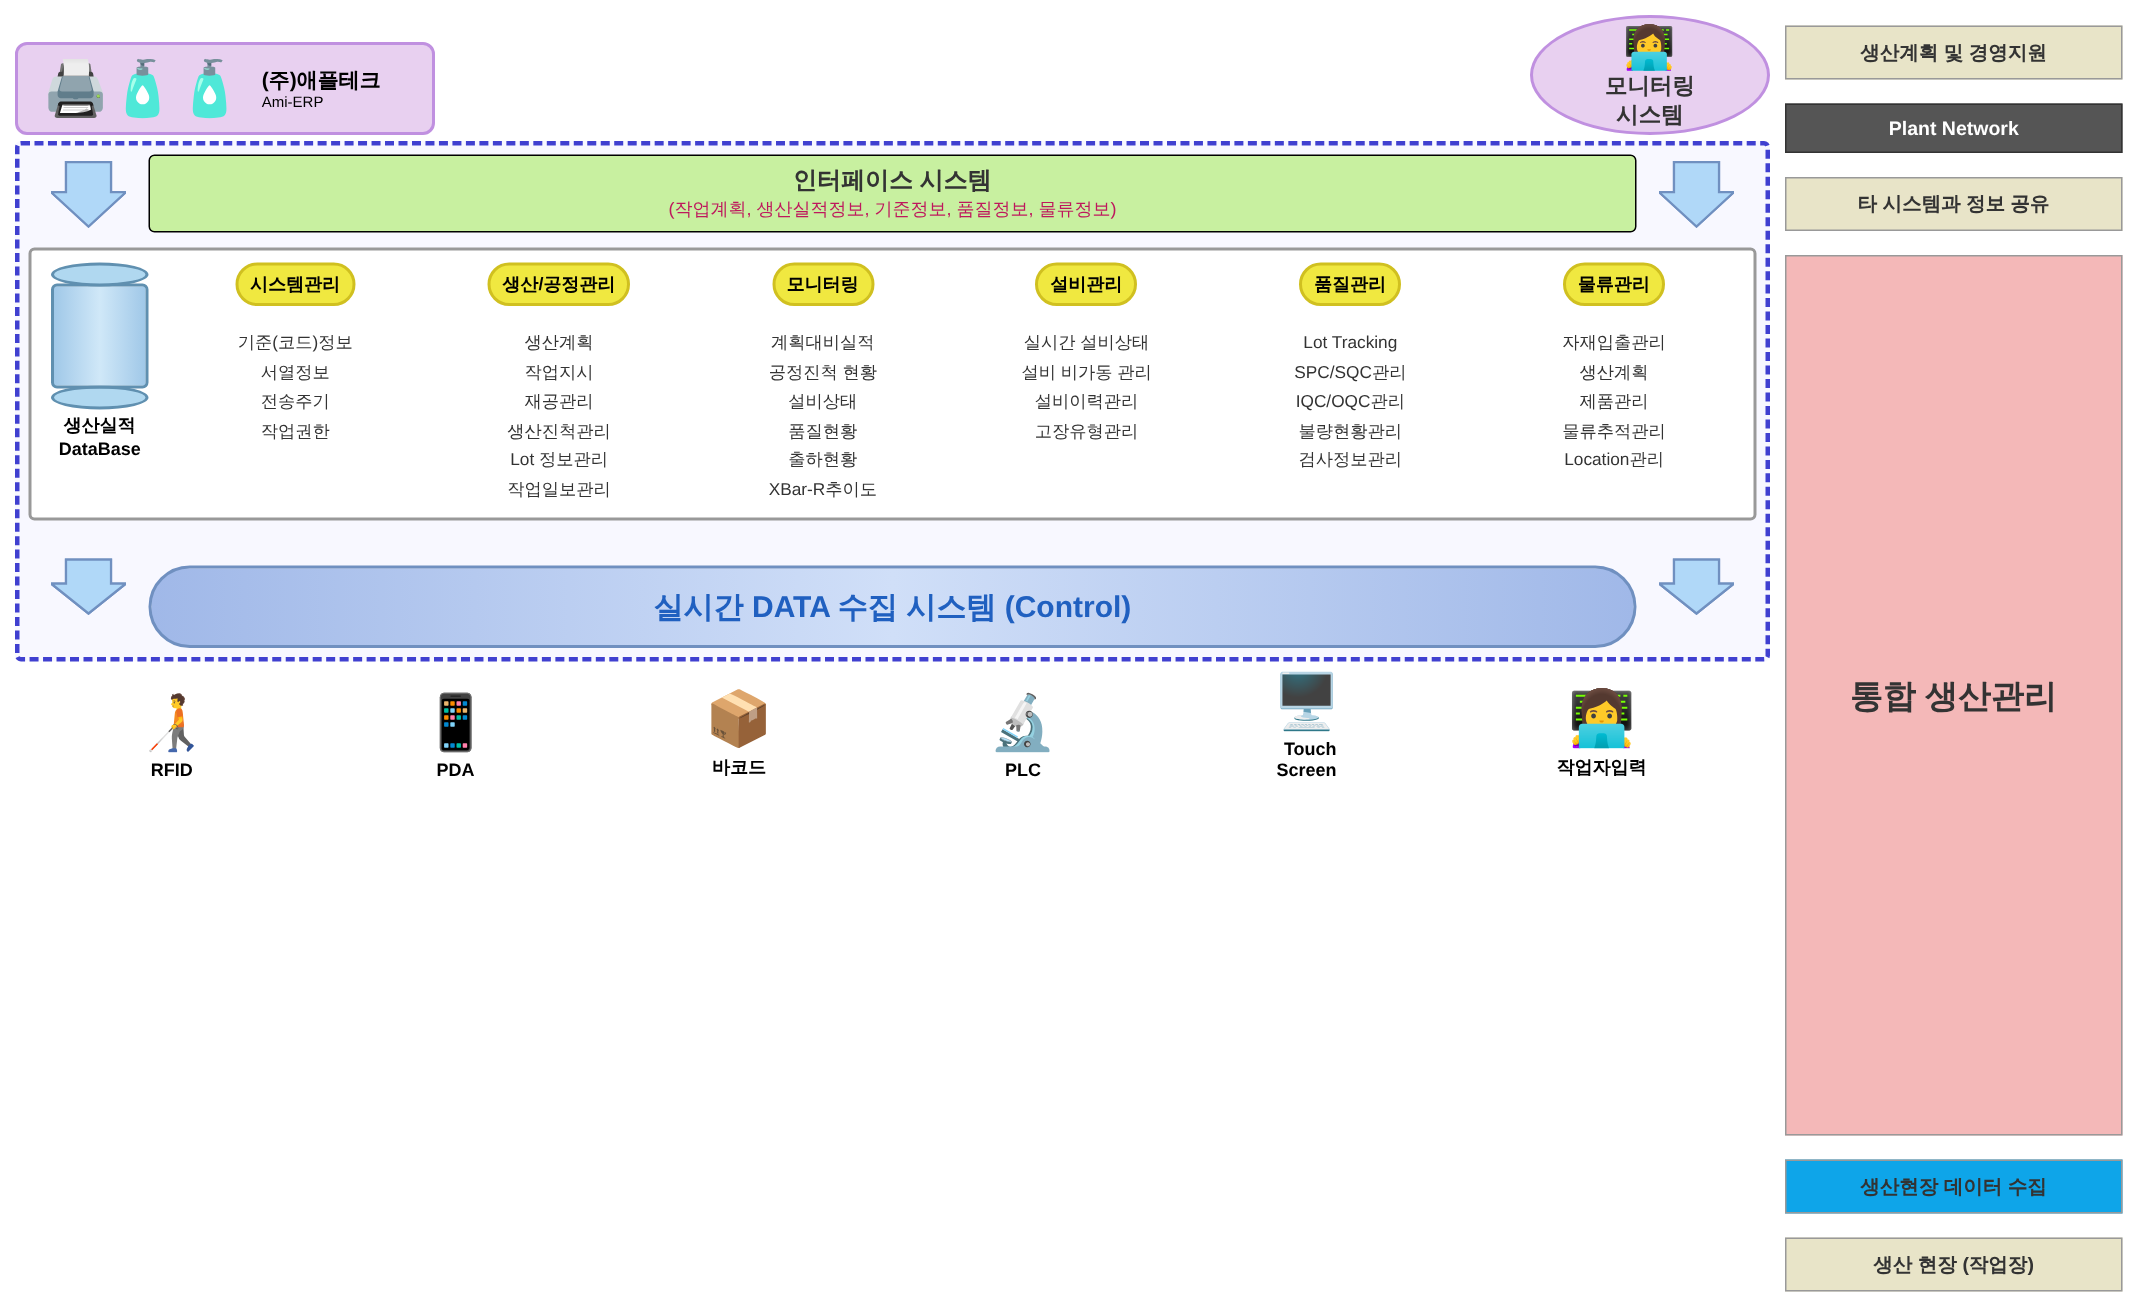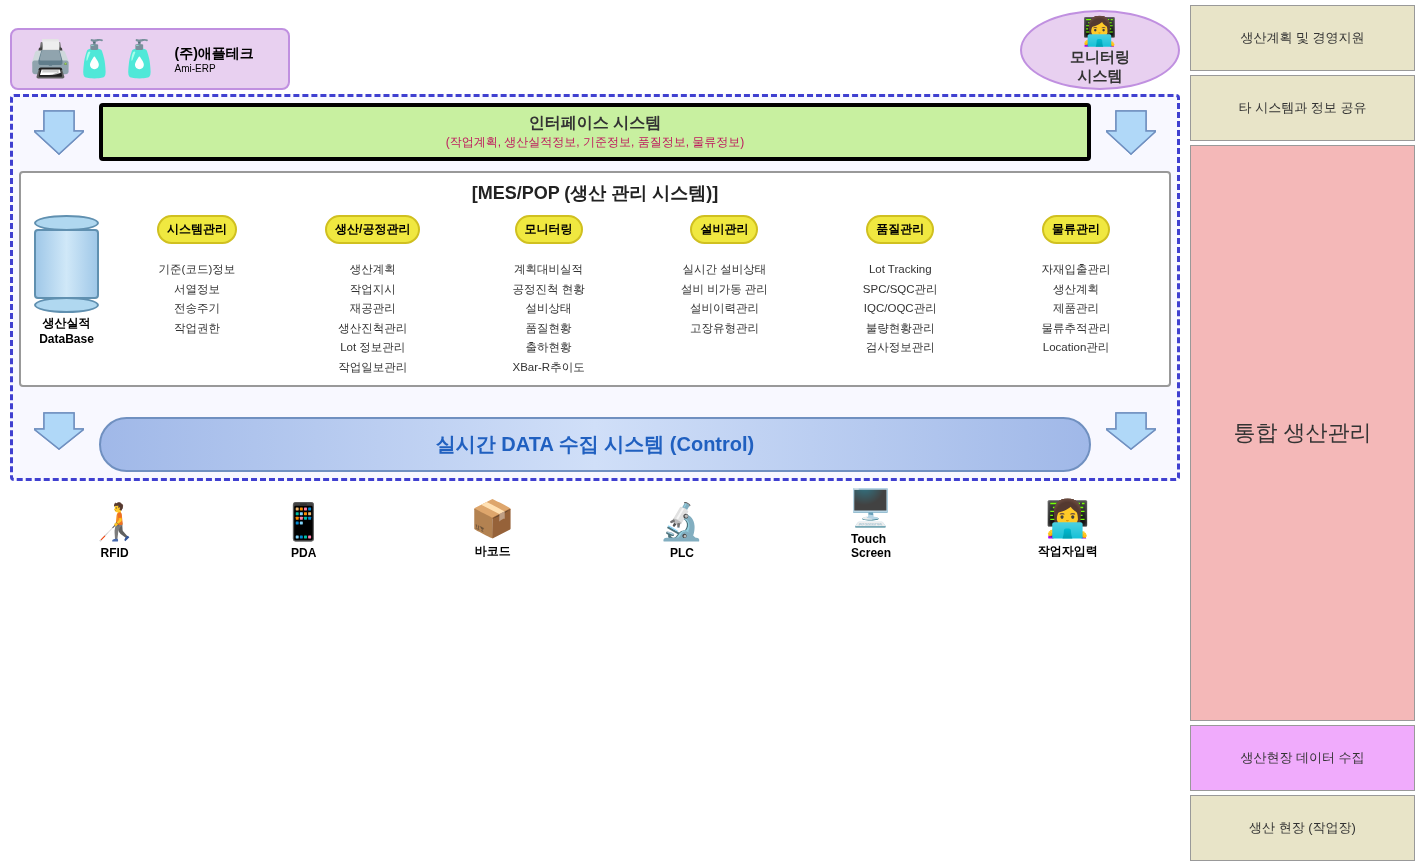--- a/index.html
+++ b/index.html
@@ -30,24 +30,25 @@
     .right-sidebar {
       width: 230px;
       display: flex;
       flex-direction: column;
       padding: 5px 5px 5px 0;
       gap: 4px;
     }
 
     .sidebar-box {
       border: 1px solid #999;
-      padding: 23px 12px;
+      padding: 8px 12px;
       text-align: center;
       font-size: 13px;
-      font-weight: normal;
+      font-weight: bold;
+      margin-top: 12px;
     }
 
     .sidebar-box.beige {
       background: #e8e4c8;
       color: #333;
     }
 
     .sidebar-box.dark {
       background: #555;
       color: #fff;
@@ -58,21 +59,21 @@
       background: #f4b8b8;
       color: #333;
       flex: 1;
       display: flex;
       align-items: center;
       justify-content: center;
       font-size: 22px;
     }
 
     .sidebar-box.green-light {
-      background: #f0abfc;
+      background: #0ea5e9;
       color: #333;
     }
 
     .erp-box {
       background: #e8d0f0;
       border: 2px solid #c090e0;
       border-radius: 8px;
       padding: 8px 16px;
       display: flex;
       align-items: center;
@@ -106,21 +107,21 @@
       border: 3px dashed #4040d0;
       border-radius: 4px;
       padding: 6px;
       position: relative;
       background: #f8f8ff;
     }
 
     
     .interface-bar {
       background: #c8f0a0;
-      border: 4px solid #000000;
+      border: 1px solid #000000;
       border-radius: 4px;
       text-align: center;
       padding: 6px 8px;
       margin-bottom: 6px;
     }
 
     .interface-bar .title {
       font-size: 16px;
       font-weight: bold;
       color: #333;
@@ -321,21 +322,20 @@
 
         <div style="width:80px; text-align:center;">
           <svg width="50" height="50" viewBox="0 0 50 50">
             <polygon points="10,2 40,2 40,22 50,22 25,45 0,22 10,22" fill="#b0d8f8" stroke="#7090c0" stroke-width="1.5"></polygon>
             <polygon points="10,48 40,48 40,28 50,28 25,5 0,28 10,28" fill="#b0d8f8" stroke="#7090c0" stroke-width="1.5" transform="rotate(180,25,25)"></polygon>
           </svg>
         </div>
       </div>
 
       <div class="mes-box">
-        <div class="mes-title">[MES/POP (생산 관리 시스템)]</div>
 
         <div class="mes-content">
 
           <div class="db-cylinder">
             <div class="cylinder-top"></div>
             <div class="cylinder-body">
               <span style="font-size:11px; font-weight:bold; text-align:center; color:#2060a0;"></span>
             </div>
             <div class="cylinder-bottom"></div>
             <div class="db-label">
@@ -441,32 +441,33 @@
         <div class="device-item">
           <div class="device-icon">📦</div>
           <div style="white-space: pre-line; text-align: center;">바코드</div>
         </div>
         <div class="device-item">
           <div class="device-icon">🔬</div>
           <div style="white-space: pre-line; text-align: center;">PLC</div>
         </div>
         <div class="device-item">
           <div class="device-icon">🖥️</div>
-          <div style="white-space: pre-line; text-align: left;">Touch
+          <div style="white-space: pre-line; text-align: right;">Touch
 Screen</div>
         </div>
         <div class="device-item">
           <div class="device-icon">👩‍💻</div>
           <div style="white-space: pre-line; text-align: center;">작업자입력</div>
         </div>
       </div>
 
   </div>
 
   <div class="right-sidebar">
     <div class="sidebar-box beige">생산계획 및 경영지원</div>
+    <div class="sidebar-box dark">Plant Network</div>
     <div class="sidebar-box beige">타 시스템과 정보 공유</div>
     <div class="sidebar-box pink">통합 생산관리</div>
     <div class="sidebar-box green-light">생산현장 데이터 수집</div>
     <div class="sidebar-box beige">생산 현장 (작업장)</div>
   </div>
 
 </div>
 
 </body></html>

